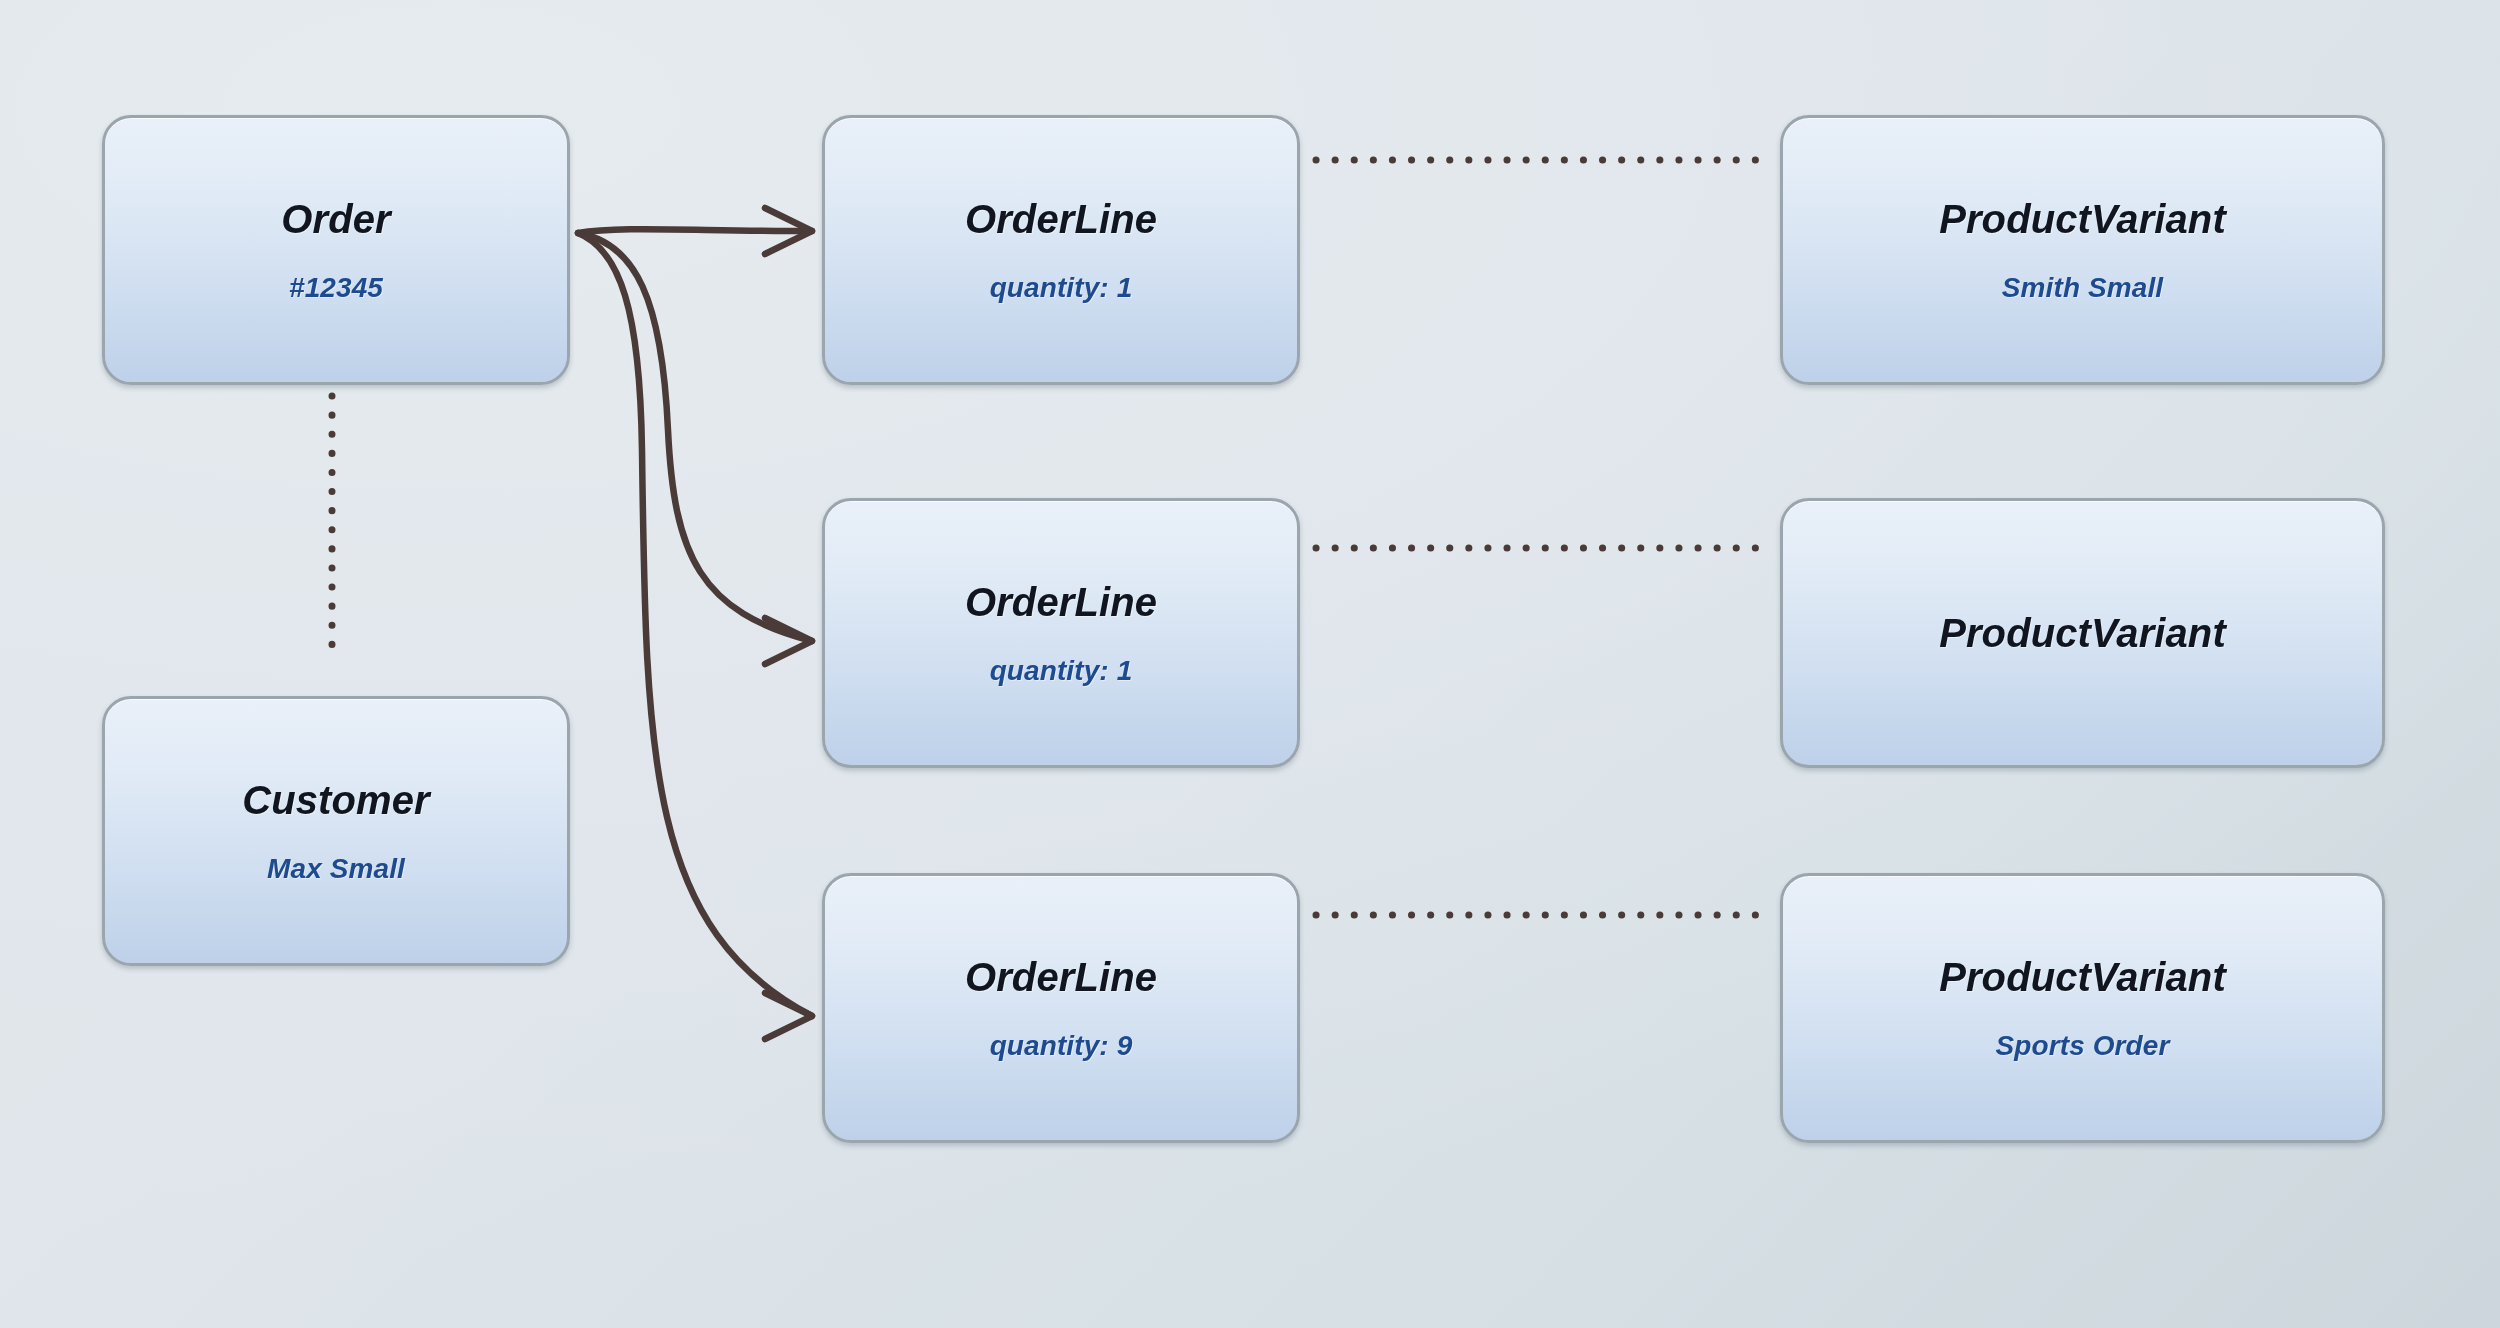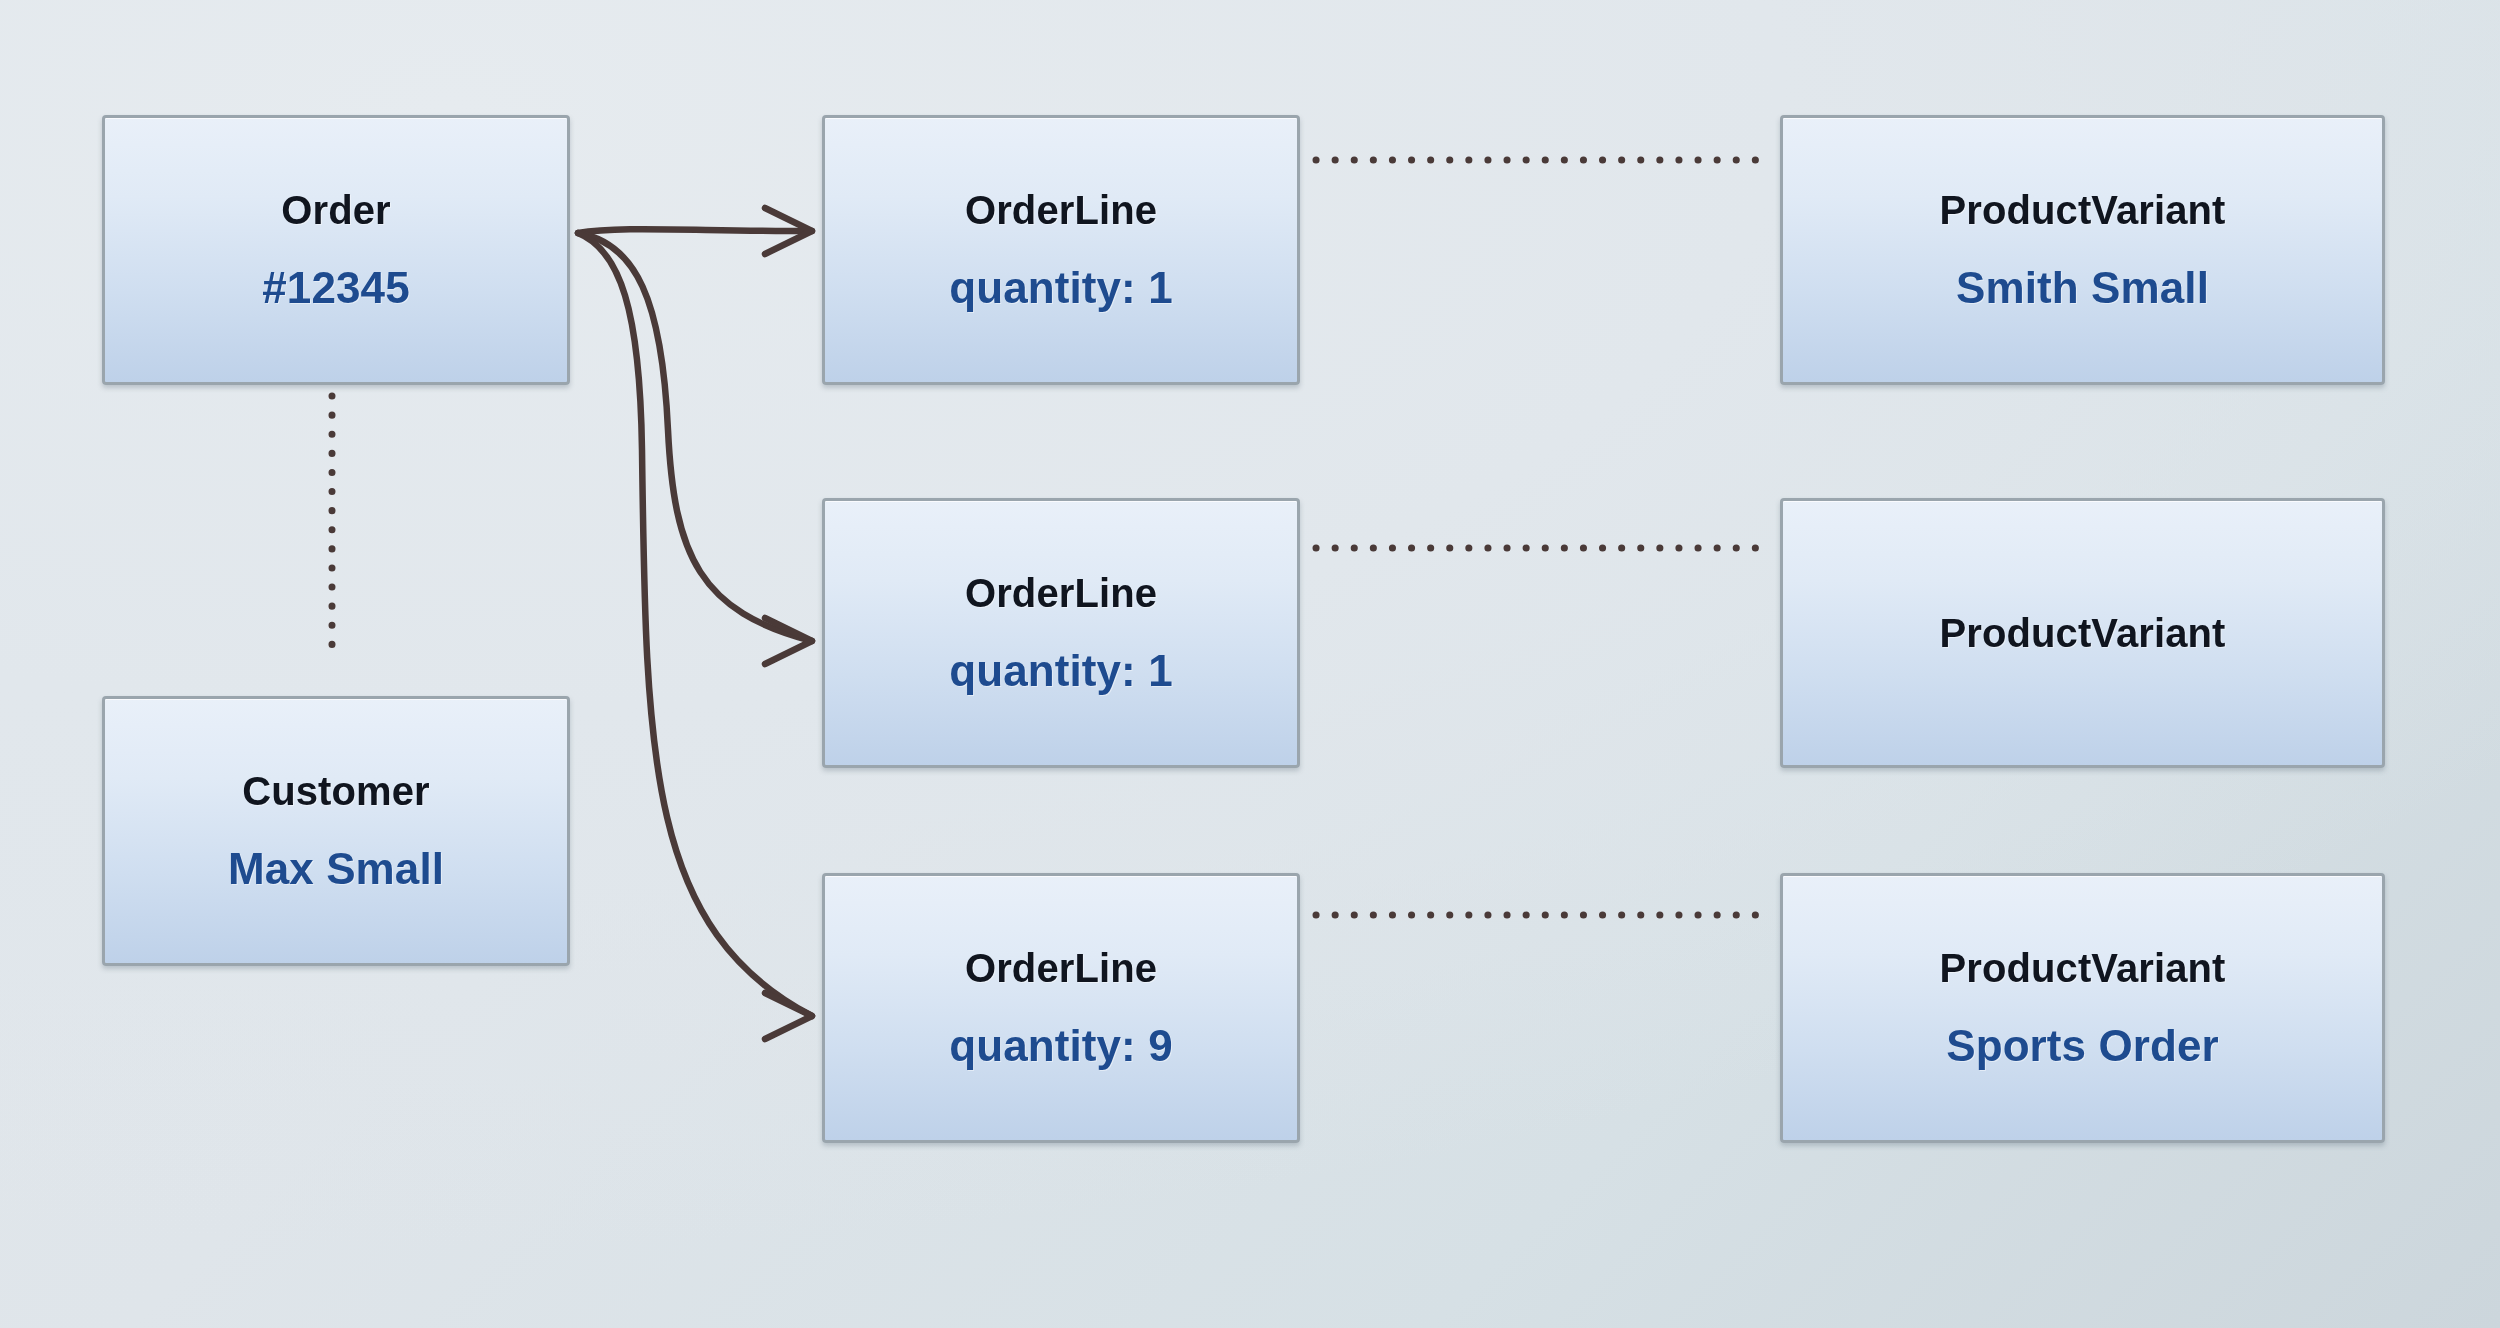--- a/index.html
+++ b/index.html
@@ -27,41 +27,42 @@
     z-index: 1;
     pointer-events: none;
   }
 
   
   .node {
     position: absolute;
     z-index: 2;
     box-sizing: border-box;
     border: 3px solid #9aa5ad;
-    border-radius: 4px;
+    border-radius: 29px;
     background: linear-gradient(to bottom, #e9f0f9 0%, #e0eaf6 30%, #cfdef0 66%, #bed1e9 100%);
     box-shadow: 0 3px 5px rgba(90,105,120,0.30), 0 1px 0 rgba(255,255,255,0.75) inset;
     display: flex;
     flex-direction: column;
     align-items: center;
     justify-content: center;
     text-align: center;
     overflow: hidden;
+    font-style: italic;
   }
   .node-title {
     font-size: 40px;
     font-weight: bold;
     color: #10151f;
     letter-spacing: 0.1px;
     text-shadow: 1px 1px 0 rgba(255,255,255,0.45);
     line-height: 1.1;
     white-space: nowrap;
   }
   .node-sub {
-    font-size: 44px;
+    font-size: 28px;
     font-weight: bold;
     color: #1e4b8f;
     letter-spacing: 0.1px;
     text-shadow: 1px 1px 0 rgba(255,255,255,0.45);
     line-height: 1.1;
     white-space: nowrap;
     margin-top: 32px;
   }
 
   

